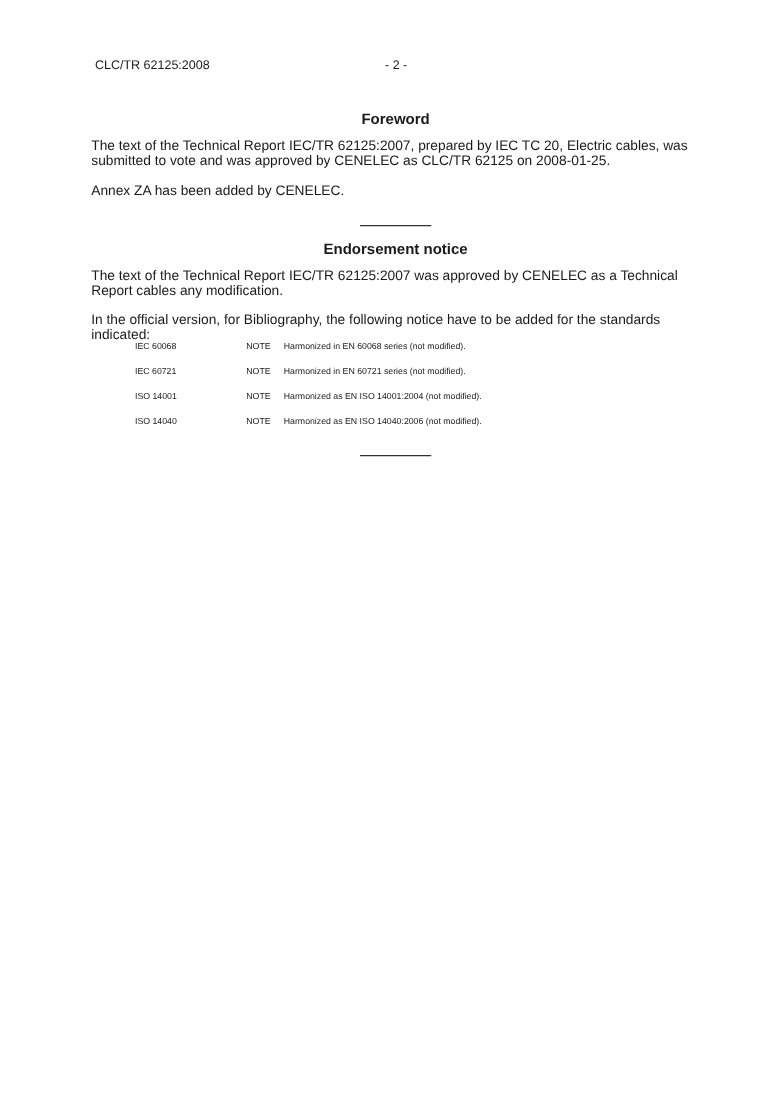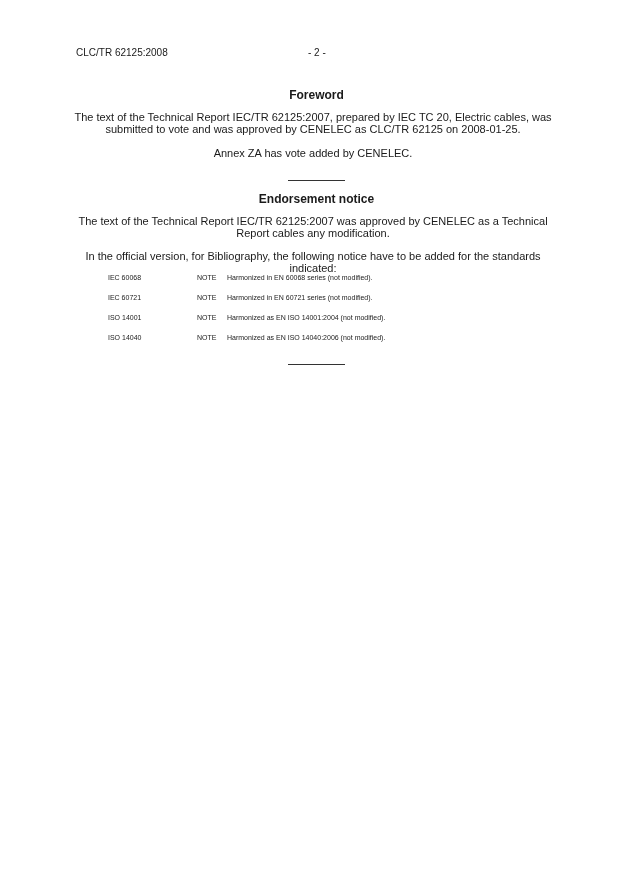--- a/index.html
+++ b/index.html
@@ -8,21 +8,21 @@
       background: #ffffff;
     }
     body {
       width: 619px;
       height: 877px;
       position: relative;
       overflow: hidden;
       font-family: "Liberation Sans", sans-serif;
       color: #1a1a1a;
     }
-    .abs { position: absolute; white-space: nowrap; text-align: center; }
+    .abs { position: absolute; white-space: nowrap; }
     .hdr { font-size: 10px; top: 47px; }
     .hdr-left { left: 76px; }
     .hdr-page { left: 308px; }
     .heading {
       font-weight: bold;
       font-size: 12px;
       left: 0;
       width: 633px;
       text-align: center;
     }
@@ -55,21 +55,21 @@
 </head>
 <body>
 
 <div>
 
   <div class="abs hdr hdr-left">CLC/TR 62125:2008</div>
   <div class="abs hdr hdr-page">- 2 -</div>
 
   <div class="abs heading" style="top:88px;">Foreword</div>
   <div class="abs body-text" style="top:112px;">The text of the Technical Report IEC/TR 62125:2007, prepared by IEC TC 20, Electric cables, was submitted to vote and was approved by CENELEC as CLC/TR 62125 on 2008-01-25.</div>
-  <div class="abs body-text" style="top:148px;">Annex ZA has vote added by CENELEC.</div>
+  <div class="abs body-text" style="top:148px;">Annex ZA has been added by CENELEC.</div>
 
   <div class="sep" style="top:180px;"></div>
 
   <div class="abs heading" style="top:192px;">Endorsement notice</div>
   <div class="abs body-text" style="top:216px;">The text of the Technical Report IEC/TR 62125:2007 was approved by CENELEC as a Technical Report cables any modification.</div>
   <div class="abs body-text" style="top:251px;">In the official version, for Bibliography, the following notice have to be added for the standards indicated:</div>
 
   <div class="bib-row" style="top:273px;">
     <span class="bib-std">IEC 60068</span>
     <span class="bib-note">NOTE</span>

